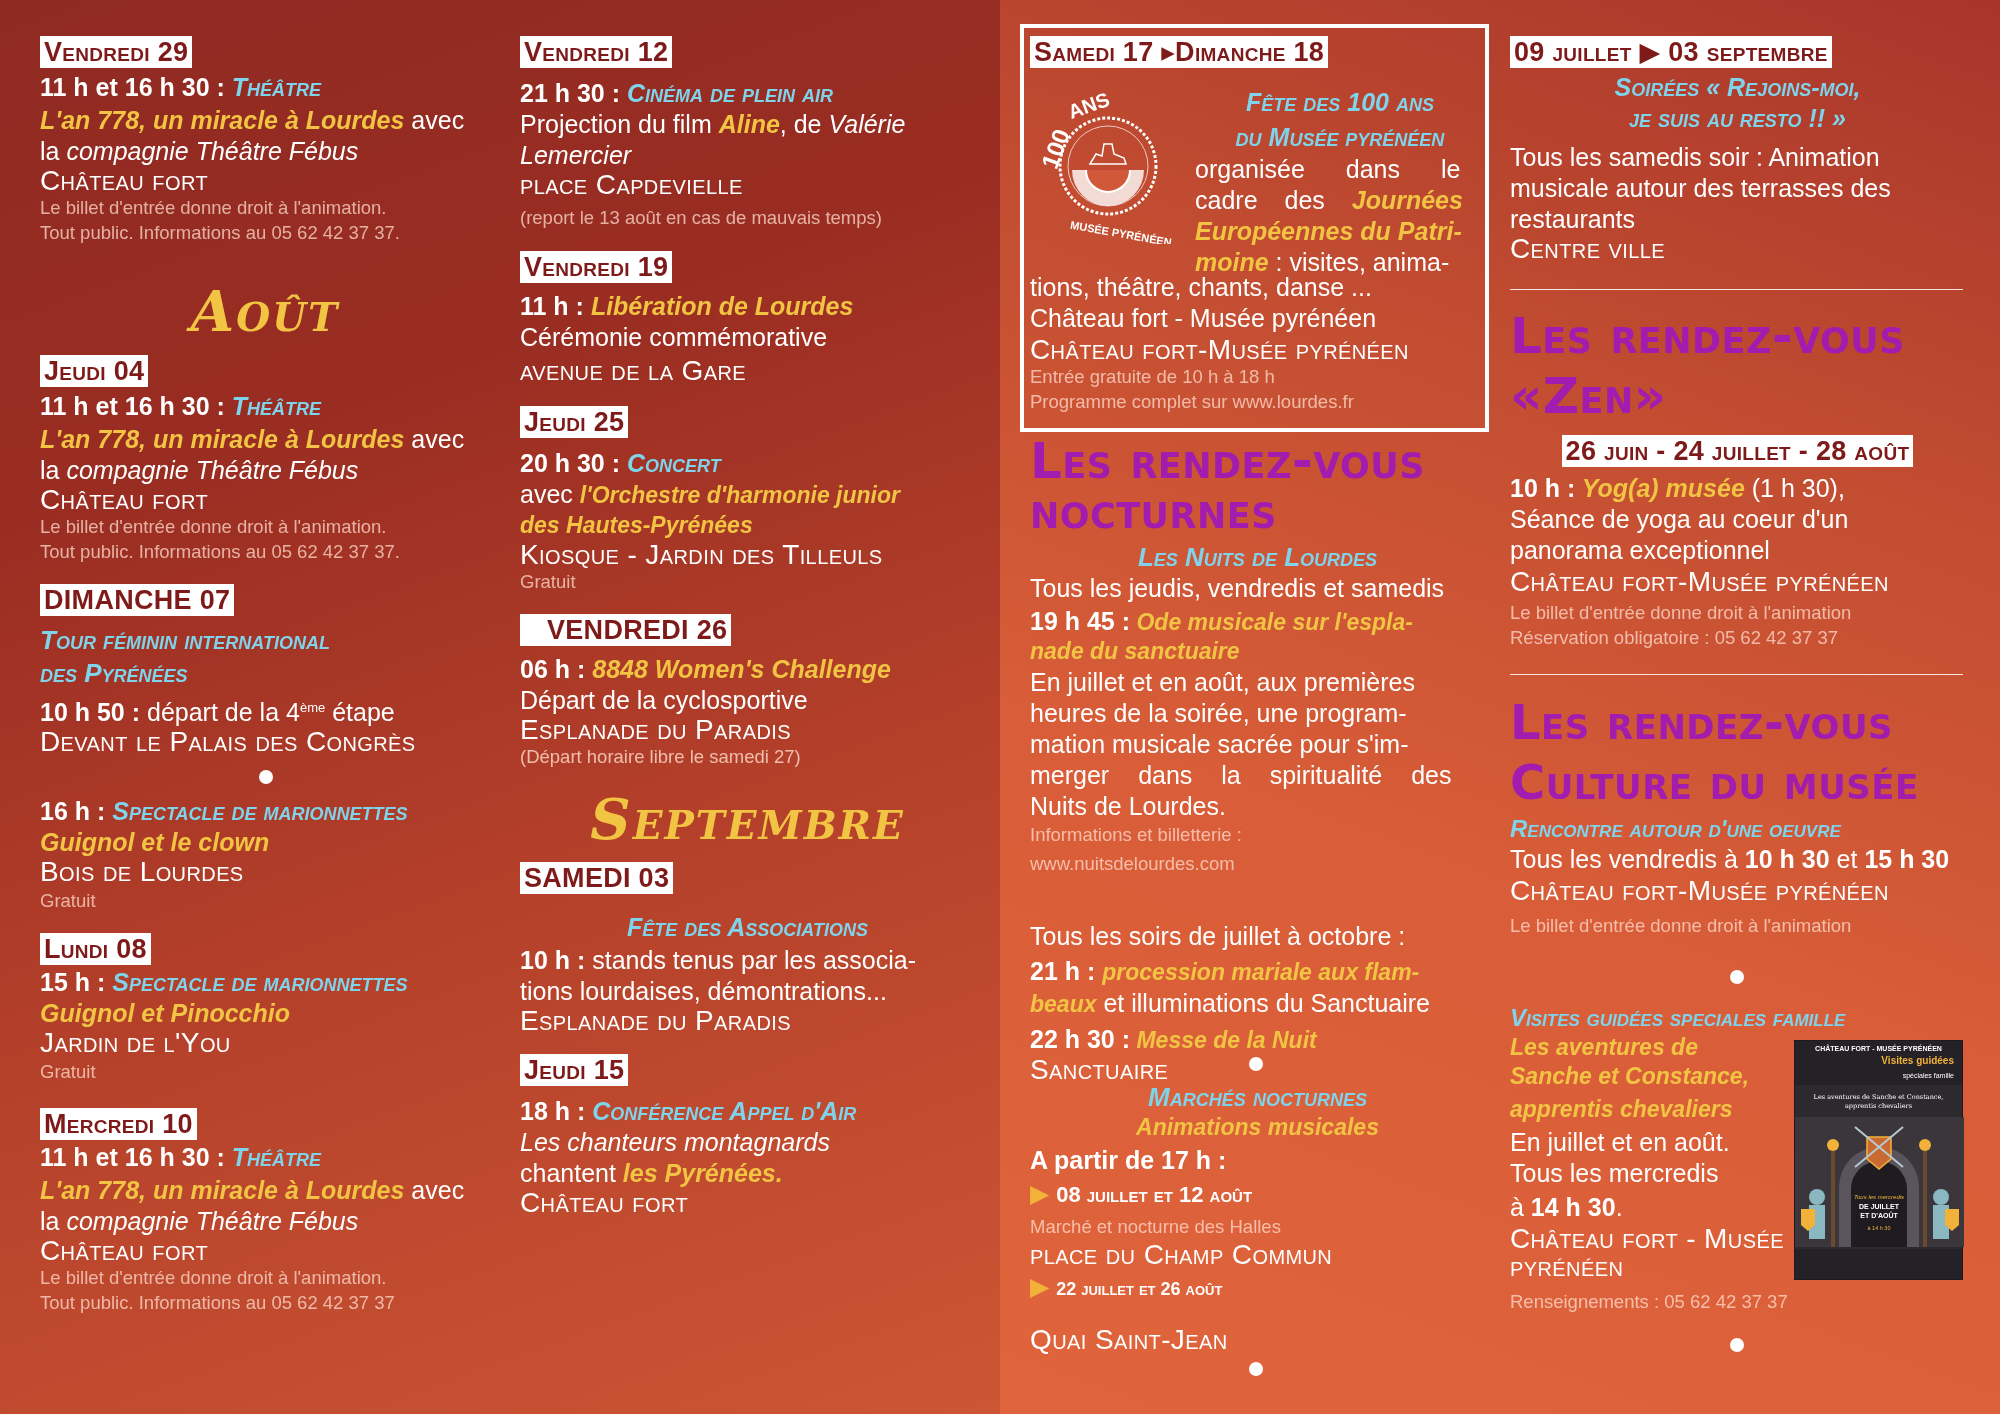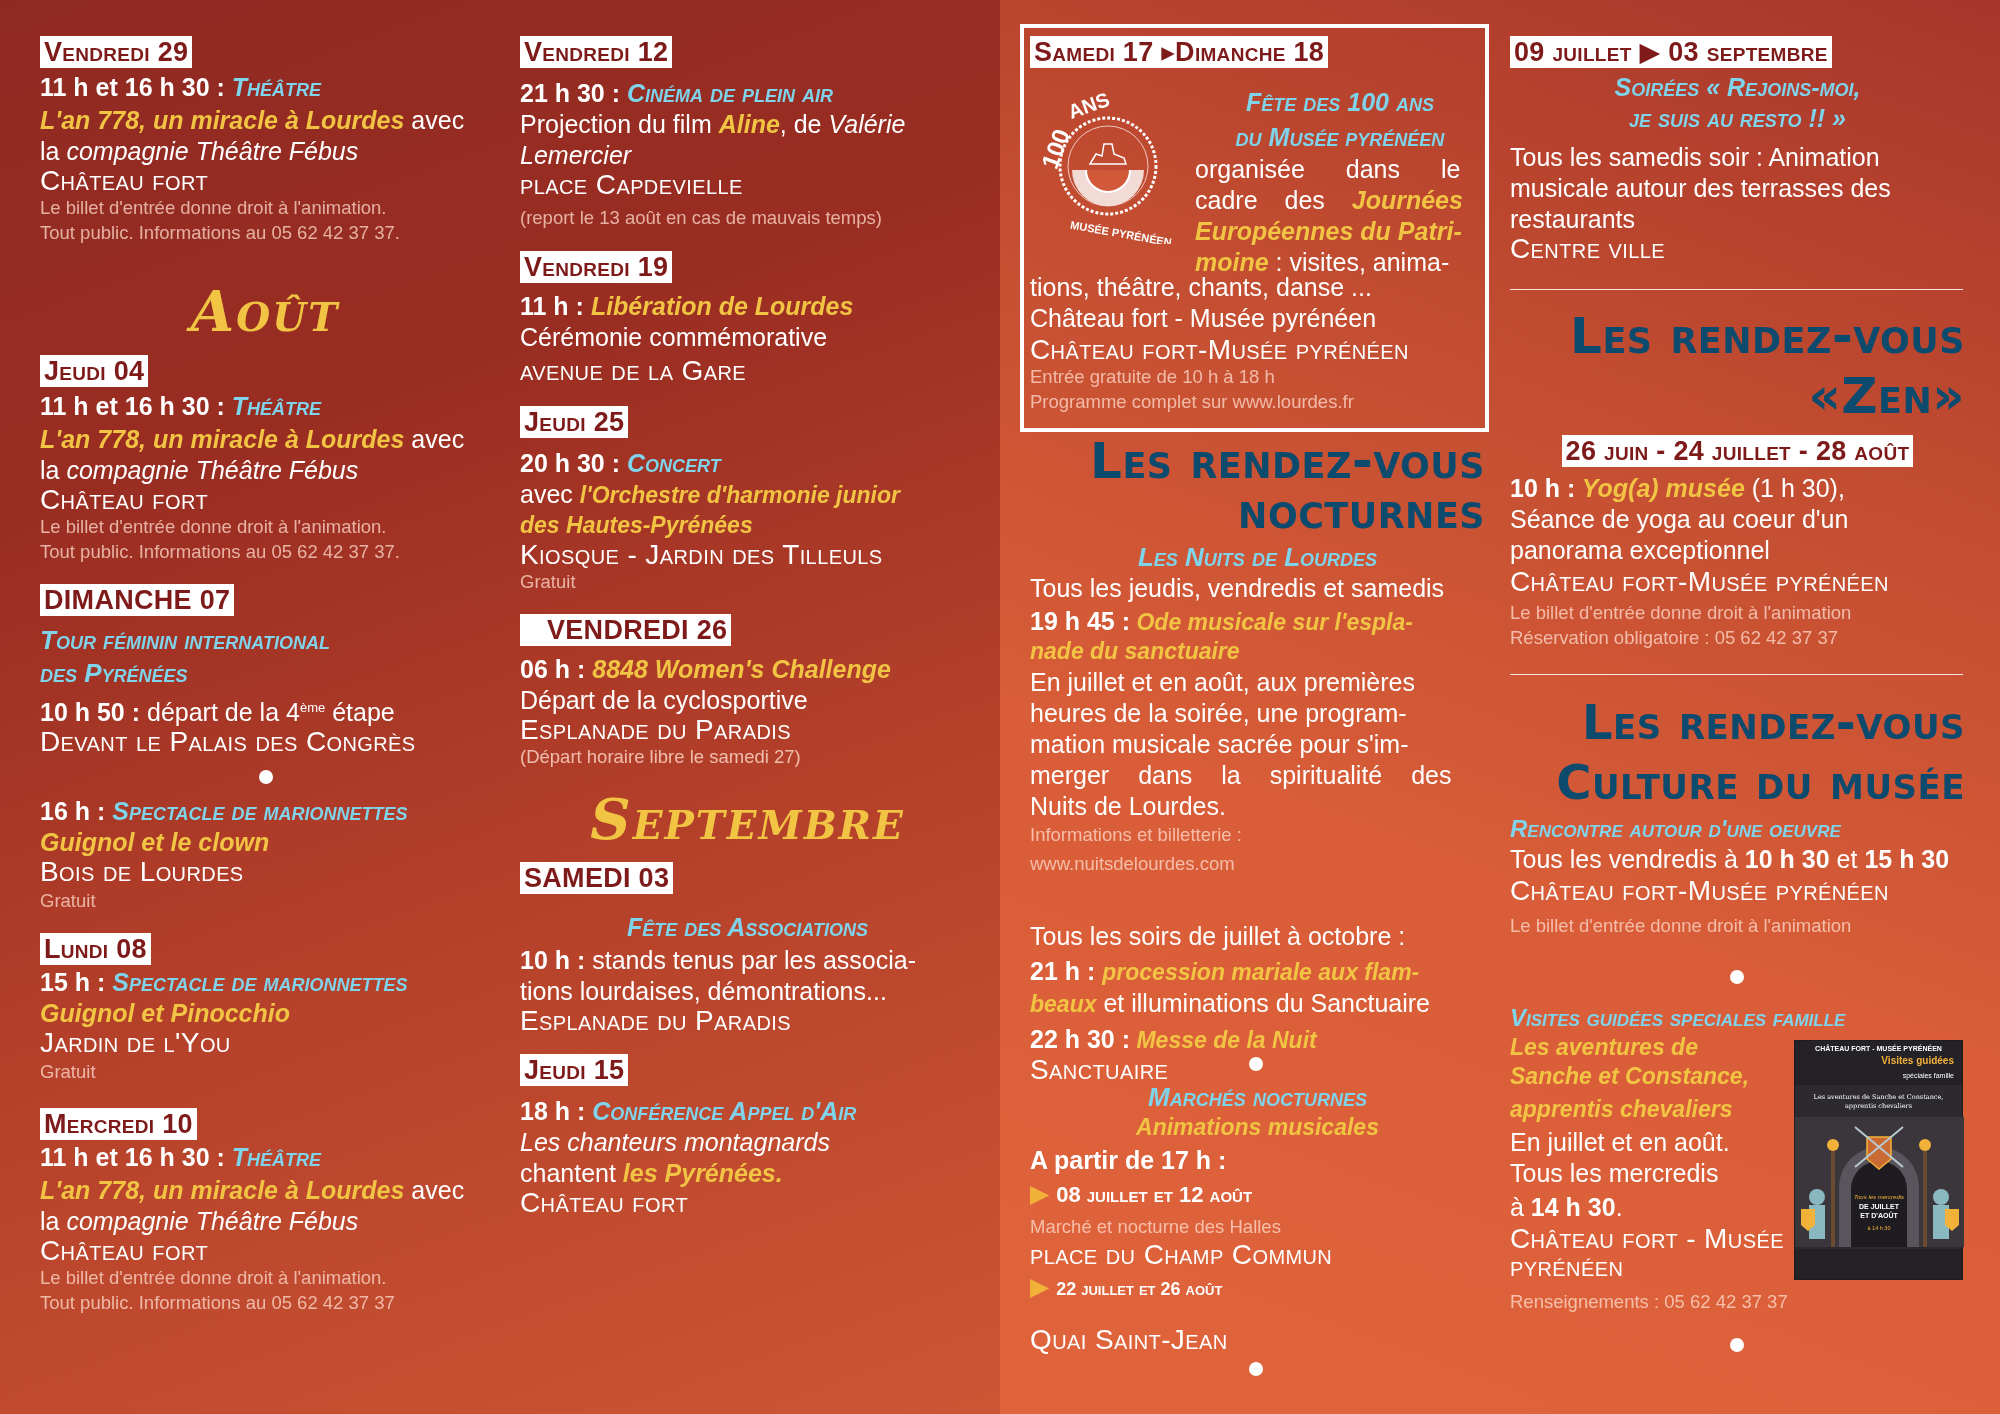--- a/index.html
+++ b/index.html
@@ -45,22 +45,22 @@
   .place { font-size: 28px; line-height: 28px; font-variant: small-caps; letter-spacing: 0.4px; }
   .info { font-size: 18.5px; line-height: 25px; color: rgba(255,220,205,0.75); white-space: nowrap; }
   .month {
     font-family: "DejaVu Serif", serif;
     color: #f2c443; font-weight: bold; font-style: italic;
     font-variant: small-caps; font-size: 56px; text-align: center;
     letter-spacing: 2px;
   }
   .dot { width: 14px; height: 14px; border-radius: 50%; background: #fff; }
   .big-orange {
-    color: #0c4a6e; font-weight: 900; font-variant: small-caps;
-    font-size: 50px; line-height: 50px; text-align: right;
+    color: #a21caf; font-weight: 900; font-variant: small-caps;
+    font-size: 50px; line-height: 50px; text-align: left;
     font-family: "DejaVu Sans", sans-serif; letter-spacing: 0.5px;
   }
   .center { text-align: center; }
   .rule { height: 0; border-top: 1.5px solid rgba(255,255,255,0.85); }
   .box {
     position: absolute; border: 4px solid #ffffff;
   }
   .tri { color: #f2b23a; }
   .poster {
     position: absolute; background: #2d2a2f; border: 1px solid #1d1b1f;

